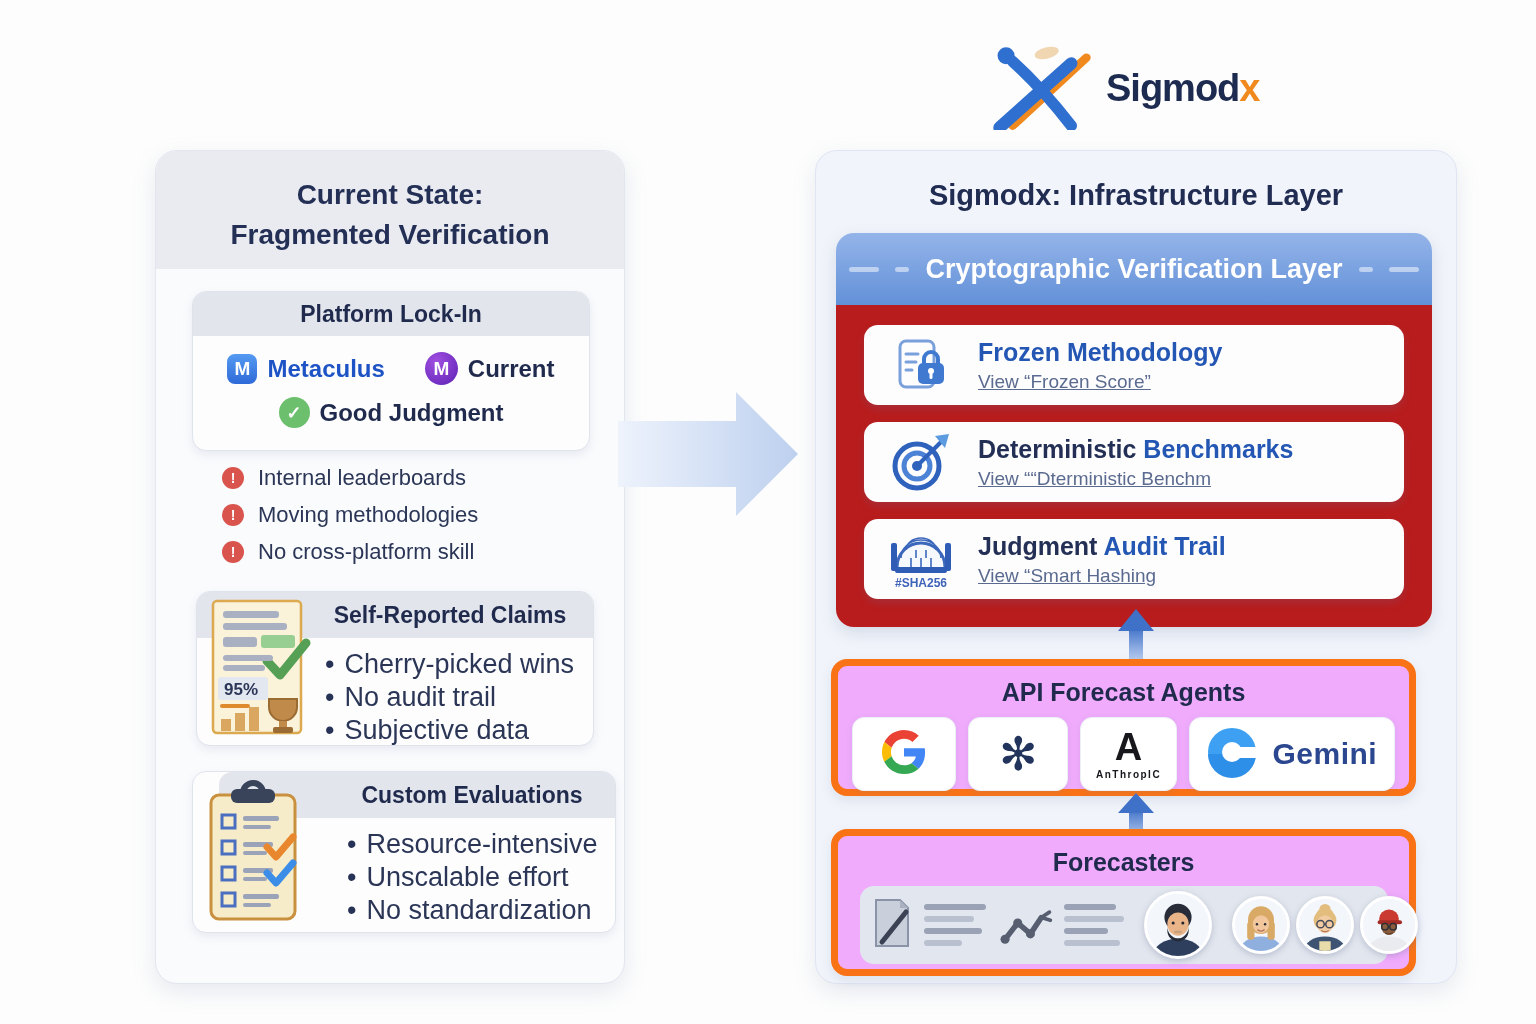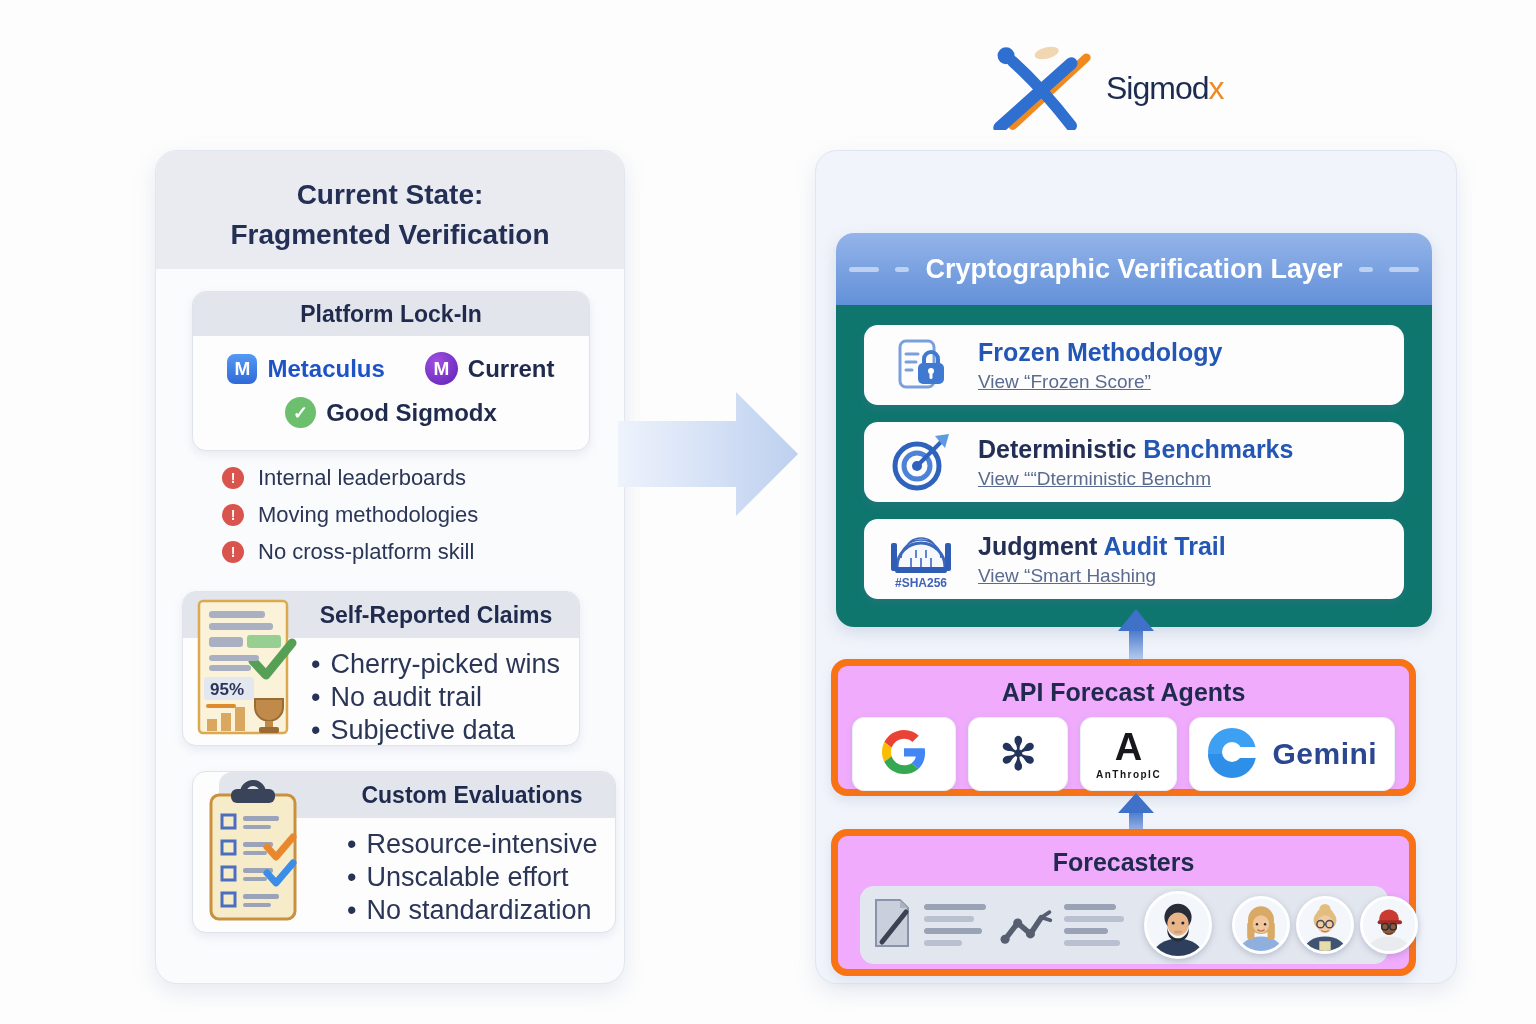--- a/index.html
+++ b/index.html
@@ -2,21 +2,21 @@
 <html><head>
 <meta charset="utf-8">
 <style>
   html,body{margin:0;padding:0;}
   .canvas{
     position:relative;width:1536px;height:1024px;overflow:hidden;
     background:#fdfdfd;font-family:"Liberation Sans",sans-serif;color:#1f2a4d;
   }
   
   .logo{position:absolute;left:990px;top:40px;width:360px;height:96px;display:flex;align-items:center;gap:12px;}
-  .logo-text{font-size:32px;font-weight:400;color:#1d2b50;letter-spacing:-1px;}
+  .logo-text{font-size:38px;font-weight:700;color:#1d2b50;letter-spacing:-1px;}
   .logo-text .accent{color:#f08a1e;}
   
   .panel{position:absolute;border-radius:22px;box-shadow:0 8px 22px rgba(130,145,180,.18);}
   .panel-left{left:155px;top:150px;width:468px;height:832px;background:#fafbfd;border:1px solid #e2e6ef;}
   .pl-header{height:118px;background:#e9ebf1;border-radius:21px 21px 0 0;text-align:center;padding-top:24px;box-sizing:border-box;}
   .pl-header div{font-size:28px;font-weight:800;color:#232f55;line-height:40px;}
   .card{position:absolute;background:#fdfdfe;border:1px solid #dfe3ec;border-radius:14px;box-shadow:0 4px 10px rgba(120,135,170,.14);}
   .chdr{height:44px;background:#e2e5ec;border-radius:13px 13px 0 0;display:flex;align-items:center;justify-content:center;font-size:23px;font-weight:800;color:#1f2a4d;}
   
   .card-lock{left:36px;top:140px;width:396px;height:158px;}
@@ -25,37 +25,37 @@
   .chip{display:flex;align-items:center;gap:10px;font-size:24px;font-weight:800;color:#1f2a4d;}
   .chip .m-sq{width:30px;height:30px;border-radius:8px;background:linear-gradient(180deg,#549af2,#2f6ad8);color:#fff;display:flex;align-items:center;justify-content:center;font-size:19px;font-weight:800;}
   .chip.metaculus span.nm{color:#1e53c6;}
   .chip .m-cir{width:33px;height:33px;border-radius:50%;background:radial-gradient(circle at 35% 30%,#a04fe0,#5d22b4);color:#fff;display:flex;align-items:center;justify-content:center;font-size:19px;font-weight:800;}
   .chip .gj-cir{width:31px;height:31px;border-radius:50%;background:#6cbf6c;color:#fff;display:flex;align-items:center;justify-content:center;font-size:18px;font-weight:800;}
   
   .issues{position:absolute;left:66px;top:314px;display:flex;flex-direction:column;gap:11px;}
   .issue{display:flex;align-items:center;gap:14px;font-size:22px;color:#2b3657;}
   .issue .al{width:22px;height:22px;border-radius:50%;background:#d9544d;color:#fff;display:flex;align-items:center;justify-content:center;font-size:14px;font-weight:800;flex:0 0 22px;}
   
-  .card-claims{left:26px;top:440px;width:396px;height:153px;}
+  .card-claims{left:40px;top:440px;width:396px;height:153px;}
   .card-evals{left:36px;top:620px;width:396px;height:160px;padding-left:26px;}
   .chdr.offset{justify-content:center;padding-left:110px;height:46px;}
   .illus{position:absolute;left:12px;top:7px;}
   .bullets{margin:10px 0 0 0;padding:0 0 0 128px;list-style:none;}
   .bullets li{font-size:27px;color:#2b3657;line-height:33px;}
   .bullets li::before{content:"•";margin-right:10px;color:#273356;}
   
   .arrow-right{position:absolute;left:618px;top:392px;}
   
   .panel-right{left:815px;top:150px;width:640px;height:832px;background:#f1f4fa;border:1px solid #dfe5f2;}
   .pr-title{margin-top:28px;text-align:center;font-size:29px;font-weight:800;color:#212c52;}
   .crypto{position:absolute;left:20px;top:82px;width:596px;height:394px;border-radius:18px;box-shadow:0 6px 16px rgba(110,130,175,.22);}
   .crypto-hdr{height:72px;border-radius:18px 18px 0 0;background:linear-gradient(180deg,#94b4e9,#6290d8);display:flex;align-items:center;justify-content:center;gap:16px;color:#fff;font-size:27px;font-weight:800;}
   .dash{height:5px;border-radius:3px;background:rgba(255,255,255,.5);}
   .d1{width:30px;} .d2{width:14px;}
-  .crypto-body{height:322px;background:#0f766e;border-radius:0 0 18px 18px;padding-top:20px;box-sizing:border-box;}
+  .crypto-body{height:322px;background:#b91c1c;border-radius:0 0 18px 18px;padding-top:20px;box-sizing:border-box;}
   .feat{width:540px;height:80px;margin:0 auto 17px auto;background:#fdfdfe;border-radius:14px;box-shadow:0 4px 9px rgba(95,115,165,.20);display:flex;align-items:center;}
   .fe-icon{width:70px;margin-left:22px;display:flex;flex-direction:column;align-items:center;}
   .fe-icon .sha{font-size:12px;color:#3f63b8;margin-top:1px;font-weight:700;}
   .fe-txt{margin-left:22px;}
   .fe-title{font-size:25px;font-weight:800;}
   .fe-title .ta{color:#232f55;} .fe-title .tb{color:#2456b4;}
   .feat.f0 .ta{color:#2456b4;}
   .fe-link{font-size:19px;color:#5b6b90;text-decoration:underline;margin-top:4px;cursor:pointer;}
   .arrow-up{position:absolute;}
   .au1{left:302px;top:458px;}
@@ -115,21 +115,21 @@
           <span class="nm">Metaculus</span>
         </div>
         <div class="chip">
           <span class="m-cir">M</span>
           <span class="nm">Current</span>
         </div>
       </div>
       <div class="prow prow2">
         <div class="chip">
           <span class="gj-cir">✓</span>
-          <span class="nm">Good Sigmodx</span>
+          <span class="nm">Good Judgment</span>
         </div>
       </div>
     </div>
 
     <div class="issues">
       <div class="issue">
         <span class="al">!</span>
         <span>Internal leaderboards</span>
       </div>
       <div class="issue">
@@ -213,20 +213,21 @@
         <linearGradient id="gar" x1="0" y1="0" x2="1" y2="0">
           <stop offset="0" stop-color="#eef3fc"></stop>
             <stop offset="1" stop-color="#bdd0ef"></stop>
         </linearGradient>
       </defs>
       <polygon points="0,29 118,29 118,0 180,62 118,124 118,95 0,95" fill="url(#gar)"></polygon>
     </svg>
   </div>
 
   <div class="panel panel-right">
+    <div class="pr-title">Sigmodx: Infrastructure Layer</div>
 
     <div class="crypto">
       <div class="crypto-hdr">
         <span class="dash d1"></span>
         <span class="dash d2"></span>
         <span>Cryptographic Verification Layer</span>
         <span class="dash d2"></span>
         <span class="dash d1"></span>
       </div>
       <div class="crypto-body">

